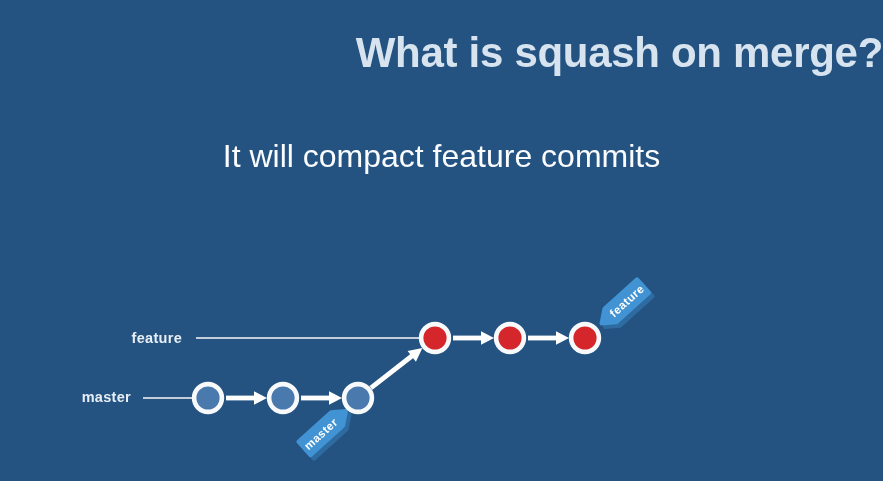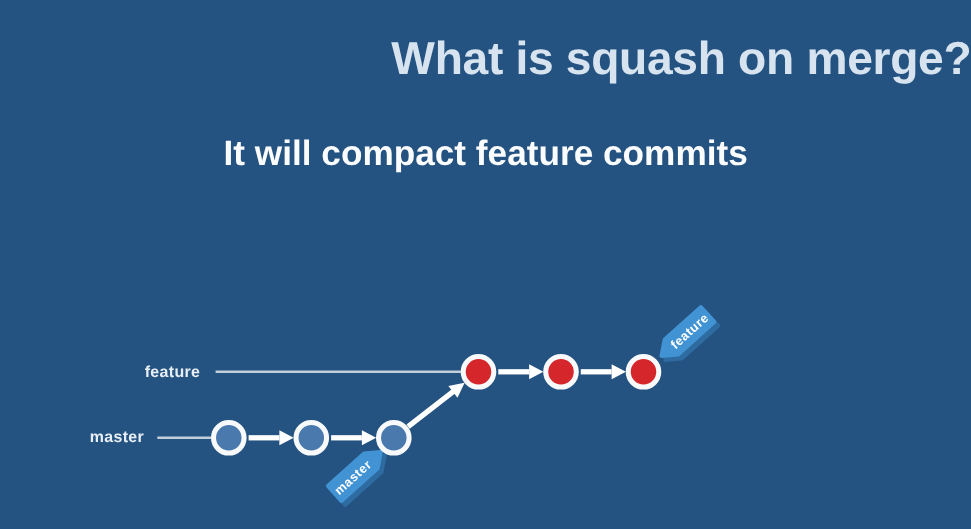--- a/index.html
+++ b/index.html
@@ -25,27 +25,27 @@
     margin: 0;
     text-align: right;
     font-size: 42px;
     line-height: 46px;
     font-weight: 700;
     letter-spacing: -0.3px;
     color: #D7E4F0;
   }
   .subtitle {
     position: absolute;
-    top: 116px;
+    top: 133px;
     left: 0;
     width: 883px;
     text-align: center;
     font-size: 32px;
     line-height: 47px;
-    font-weight: 700;
+    font-weight: 400;
     color: #FAFCFE;
   }
   .diagram {
     position: absolute;
     top: 0;
     left: 0;
   }
   .branch-label {
     font-family: "Liberation Sans", sans-serif;
     font-size: 14.5px;

